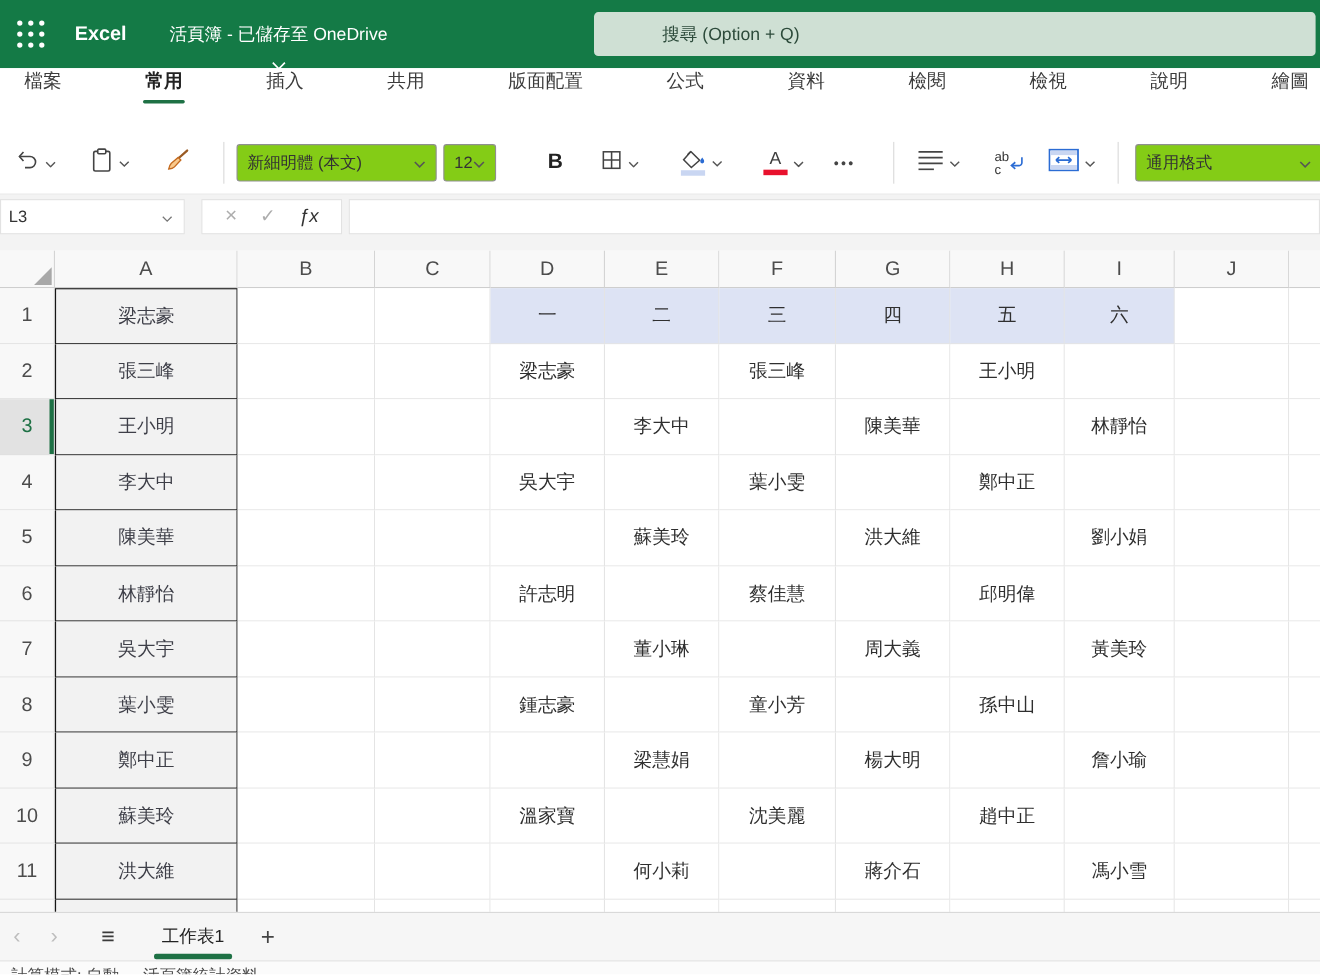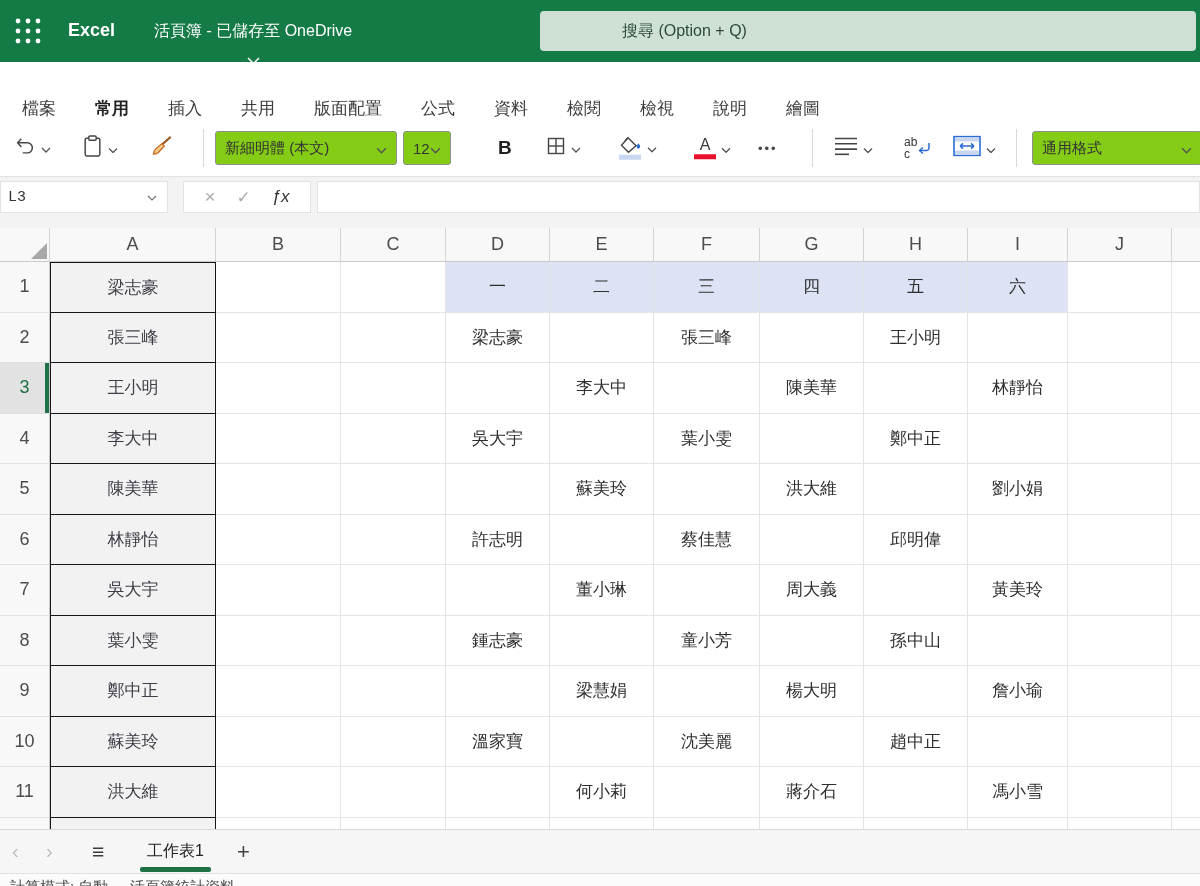--- a/index.html
+++ b/index.html
@@ -4,25 +4,25 @@
 <style>
   * { margin:0; padding:0; box-sizing:border-box; }
   html,body { width:1200px; height:886px; overflow:hidden; }
   body { position:relative; font-family:"Liberation Sans","DejaVu Sans",sans-serif; background:#fff; }
 
   
   .topbar { position:absolute; left:0; top:0; width:1200px; height:62px; background:#147a46; }
   .waffle { position:absolute; left:14px; top:17px; cursor:pointer; }
   .app-name { position:absolute; left:68px; top:20px; color:#fff; font-size:18px; font-weight:700; }
   .doc-title { position:absolute; left:154px; top:21px; color:#fff; font-size:16px; display:flex; align-items:center; gap:9px; cursor:pointer;flex-direction:column; }
-  .searchbox { position:absolute; left:540px; top:11px; width:656px; height:40px; background:#cfe0d4; border-radius:4px; display:flex; align-items:center; cursor:text;padding-left:20px; }
+  .searchbox { position:absolute; left:540px; top:11px; width:656px; height:40px; background:#cfe0d4; border-radius:4px; display:flex; align-items:center; cursor:text; }
   .searchbox span { margin-left:62px; font-size:16px; color:#2c4a3a; }
 
   
-  .tabsrow { position:absolute; left:0; top:62px; width:1200px; height:58px; background:#fff; display:flex; align-items:flex-end; padding-left:22px; gap:39px; }
+  .tabsrow { position:absolute; left:0; top:62px; width:1200px; height:58px; background:#fff; display:flex; align-items:flex-start; padding-left:22px; gap:76px; }
   .rtab { position:relative; font-size:17px; color:#3c3c3c; cursor:pointer; white-space:nowrap; }
   .rtab.active { font-weight:700; color:#222; }
   .rtab.active::after { content:""; position:absolute; left:-2px; right:-2px; bottom:-9px; height:3.5px; background:#1e7145; border-radius:3px; }
 
   
   .toolbar { position:absolute; left:0; top:120px; width:1200px; height:57px; background:#fff; border-bottom:1px solid #e3e3e3; }
   .titem { position:absolute; top:50%; transform:translateY(-50%); display:flex; align-items:center; gap:5px; cursor:pointer; color:#3c3c3c; }
   .vsep { position:absolute; top:9px; width:1px; height:38px; background:#d9d9d9; }
   .combo { position:absolute; top:11px; height:34px; background:#84cc16; border:1px solid #8f8f8f; border-radius:3px; display:flex; align-items:center; justify-content:space-between; padding:0 9px; font-size:15px; color:#333; cursor:pointer; }
   .boldbtn { font-size:19px; font-weight:700; color:#222; }
@@ -31,21 +31,21 @@
   .bluebar { display:block; width:22px; height:4.5px; background:#c9d6f2; margin-top:1px; }
   .stack { display:flex; flex-direction:column; align-items:center; line-height:1; }
   .stack .glyph { font-size:16px; color:#3c3c3c; }
   .wrapicon { position:relative; width:27px; height:26px; font-size:12px; color:#333; }
   .wrapicon .ab { position:absolute; left:1px; top:0; }
   .wrapicon .c  { position:absolute; left:1px; bottom:0; }
   .wrapicon svg { position:absolute; right:0; top:7px; }
 
   
   .fband { position:absolute; left:0; top:177px; width:1200px; height:51px; background:#f3f3f3; }
-  .namebox { position:absolute; left:0; top:4px; width:168px; height:32px; background:#fff; border:1px solid #e2e2e2; display:flex; align-items:center; justify-content:space-between; padding:0 10px 0 7px; font-size:15px; color:#333; cursor:pointer;font-family:Liberation Mono, monospace; }
+  .namebox { position:absolute; left:0; top:4px; width:168px; height:32px; background:#fff; border:1px solid #e2e2e2; display:flex; align-items:center; justify-content:space-between; padding:0 10px 0 7px; font-size:15px; color:#333; cursor:pointer; }
   .fxpanel { position:absolute; left:183px; top:4px; width:128px; height:32px; background:#fff; border:1px solid #e2e2e2; display:flex; align-items:center; justify-content:space-around; padding:0 10px; }
   .fxpanel .x { color:#adadad; font-size:19px; cursor:pointer; }
   .fxpanel .ck { color:#adadad; font-size:17px; cursor:pointer; }
   .fxpanel .fx { color:#333; font-size:17px; font-style:italic; font-family:Liberation Sans, sans-serif; cursor:pointer; }
   .finput { position:absolute; left:317px; top:4px; width:883px; height:32px; background:#fff; border:1px solid #e2e2e2; cursor:text; }
 
   
   #grid { position:absolute; left:0; top:228px; width:1200px; height:601px; display:grid;
           grid-template-columns:50px 166px 125px 105px 104px 104px 106px 104px 104px 100px 104px 28px;
           grid-template-rows:34px repeat(11,50.5px) 11.5px; background:#fff; }

